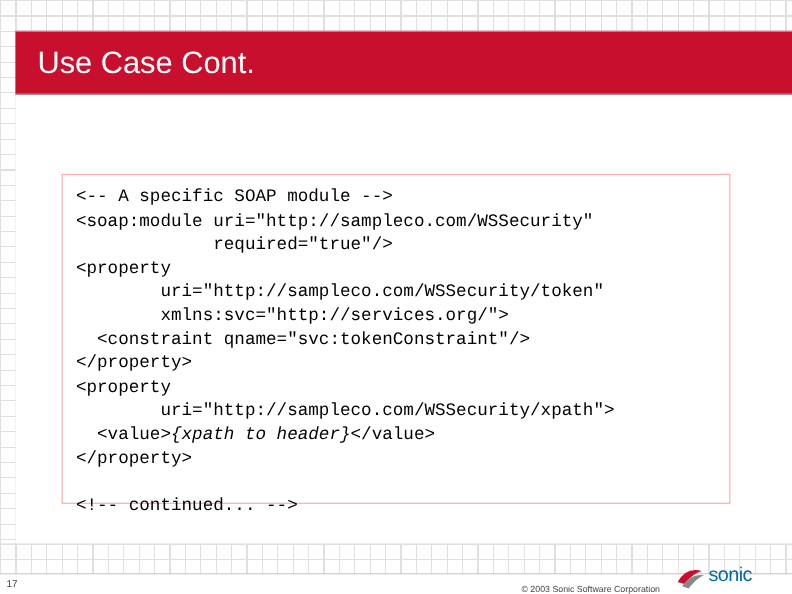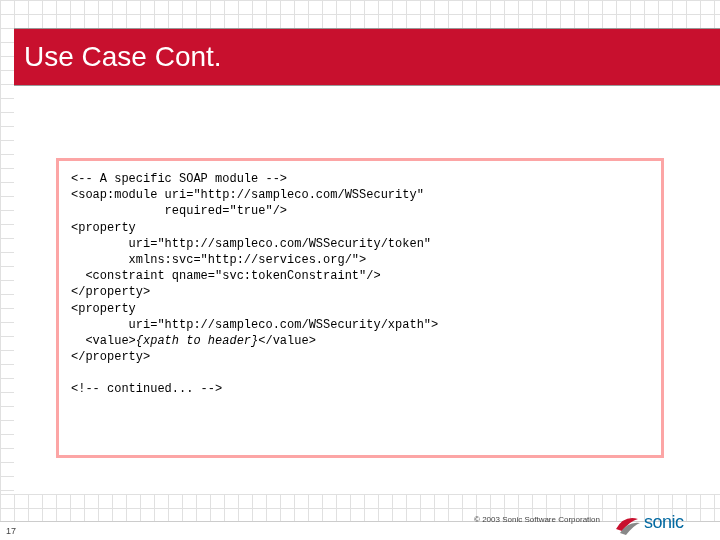--- a/index.html
+++ b/index.html
@@ -1,25 +1,25 @@
 <!DOCTYPE html>
 <html><head>
 <meta charset="utf-8">
 <style>
 * { margin: 0; padding: 0; box-sizing: border-box; }
 body { width: 720px; height: 540px; background: #fff; font-family: Arial, sans-serif; position: relative; overflow: hidden; }
 .grid-top { position: absolute; top: 0; left: 0; width: 720px; height: 28px; background-image: repeating-linear-gradient(to right, #e0e0e0 0, #e0e0e0 1px, transparent 1px, transparent 14px), repeating-linear-gradient(to bottom, #e0e0e0 0, #e0e0e0 1px, transparent 1px, transparent 14px); }
 .grid-bottom { position: absolute; bottom: 18px; left: 0; width: 720px; height: 28px; background-image: repeating-linear-gradient(to right, #e0e0e0 0, #e0e0e0 1px, transparent 1px, transparent 14px), repeating-linear-gradient(to bottom, #e0e0e0 0, #e0e0e0 1px, transparent 1px, transparent 14px); }
 .grid-side { position: absolute; top: 28px; left: 0; width: 14px; height: 470px; background-image: repeating-linear-gradient(to right, #e0e0e0 0, #e0e0e0 1px, transparent 1px, transparent 14px), repeating-linear-gradient(to bottom, #e0e0e0 0, #e0e0e0 1px, transparent 1px, transparent 14px); }
-.title-bar { position: absolute; top: 28px; left: 14px; right: 0; height: 58px; background: #c8102e; display: flex; align-items: center; padding-left: 10px; border-top: 1px solid #999; border-bottom: 1px solid #999; }
+.title-bar { position: absolute; top: 28px; left: 14px; right: 0; height: 58px; background: #c8102e; display: flex; align-items: center; padding-left: 20px; border-top: 1px solid #999; border-bottom: 1px solid #999; }
 .title-bar h1 { color: #fff; font-size: 28px; font-weight: normal; }
-.code-box { position: absolute; top: 158px; left: 56px; width: 608px; height: 300px; border: 3px solid #fca5a5; background: #fff; padding: 10px 12px; font-family: "Courier New", monospace; font-size: 12px; line-height: 1.35; white-space: pre; }
+.code-box { position: absolute; top: 158px; left: 56px; width: 608px; height: 300px; border: 1px solid #fca5a5; background: #fff; padding: 10px 12px; font-family: "Courier New", monospace; font-size: 16px; line-height: 1.35; white-space: pre; }
 .italic { font-style: italic; }
 .page-num { position: absolute; bottom: 4px; left: 6px; font-size: 9px; color: #444; margin-top: 28px; }
-.copyright { position: absolute; bottom: 16px; right: 120px; font-size: 8px; color: #444; padding-left: 18px; }
+.copyright { position: absolute; bottom: 0; right: 120px; font-size: 8px; color: #444; padding-left: 18px; }
 .logo { position: absolute; bottom: 2px; right: 8px; width: 100px; height: 32px; display: flex; align-items: center; }
 .logo-mark { width: 30px; height: 30px; position: relative; }
 .logo-mark svg { width: 30px; height: 30px; }
 .logo-text { font-family: Arial, sans-serif; font-size: 18px; color: #0369a1; margin-left: 2px; letter-spacing: -0.5px; }
 .footer-line { position: absolute; bottom: 18px; left: 0; right: 0; height: 1px; background: #ccc; }
 </style>
 </head>
 <body>
 
 <div class="grid-top"></div>

